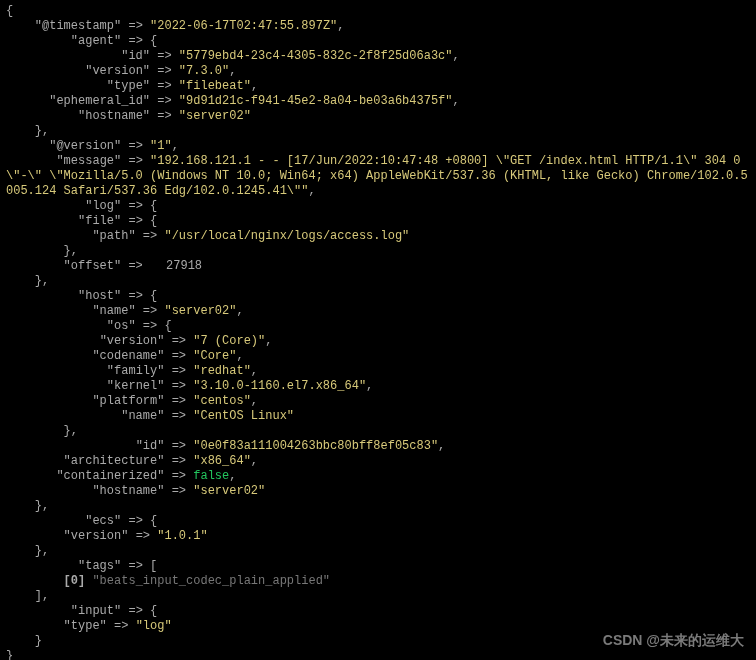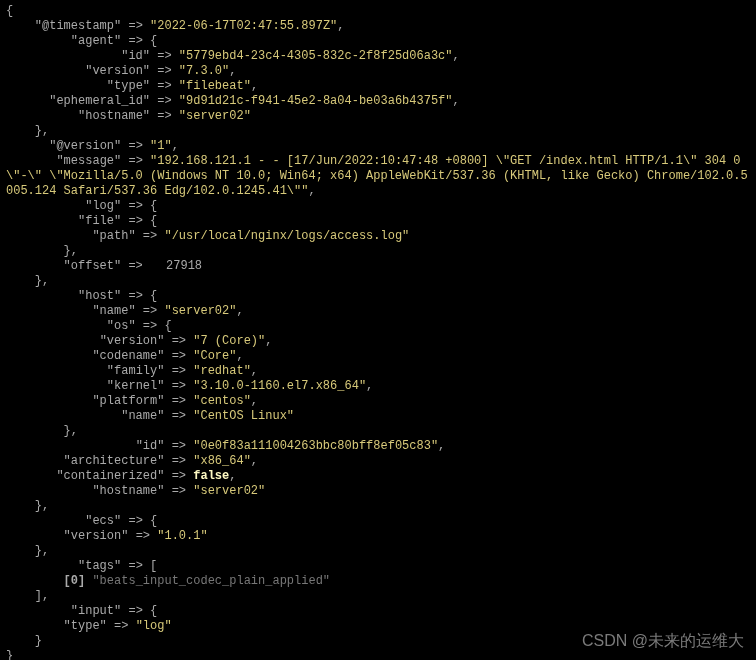--- a/index.html
+++ b/index.html
@@ -17,32 +17,33 @@
     position: relative;
   }
   #code {
     white-space: pre-wrap;
     word-break: break-all;
   }
   .k   { color: #aaa; }            
   .ar  { color: #aaa; }            
   .s   { color: #d7c97a; }         
   .n   { color: #aaa; margin-left: 16px; }            
-  .b   { color: #fef9c3; font-weight: bold; } 
+  .b   { color: #22c55e; font-weight: normal; } 
   .idx { color: #aaa; font-weight: bold; }
   .tag { color: #777; }
   .wm  {
     position: absolute;
     right: 12px;
     bottom: 12px;
     color: #999;
     font-family: -apple-system, BlinkMacSystemFont, "Segoe UI", "PingFang SC", "Microsoft YaHei", sans-serif;
-    font-size: 16px;
+    font-size: 14px;
     opacity: 0.8;
     pointer-events: none;
+    font-weight: bold;
   }
 </style>
 </head>
 <body>
 
 <div id="code">{
     <span class="k">"@timestamp"</span> <span class="ar">=&gt;</span> <span class="s">"2022-06-17T02:47:55.897Z"</span>,
          <span class="k">"agent"</span> <span class="ar">=&gt;</span> {
                 <span class="k">"id"</span> <span class="ar">=&gt;</span> <span class="s">"5779ebd4-23c4-4305-832c-2f8f25d06a3c"</span>,
            <span class="k">"version"</span> <span class="ar">=&gt;</span> <span class="s">"7.3.0"</span>,

